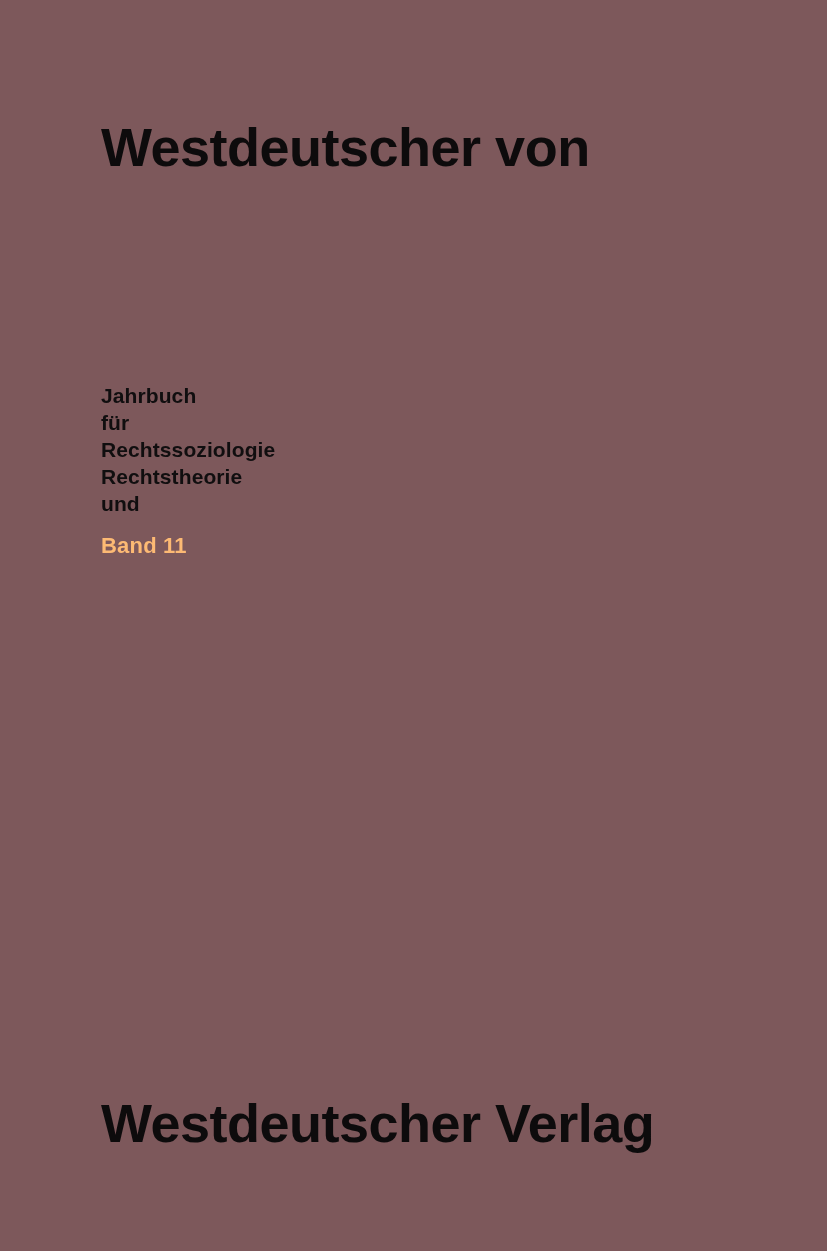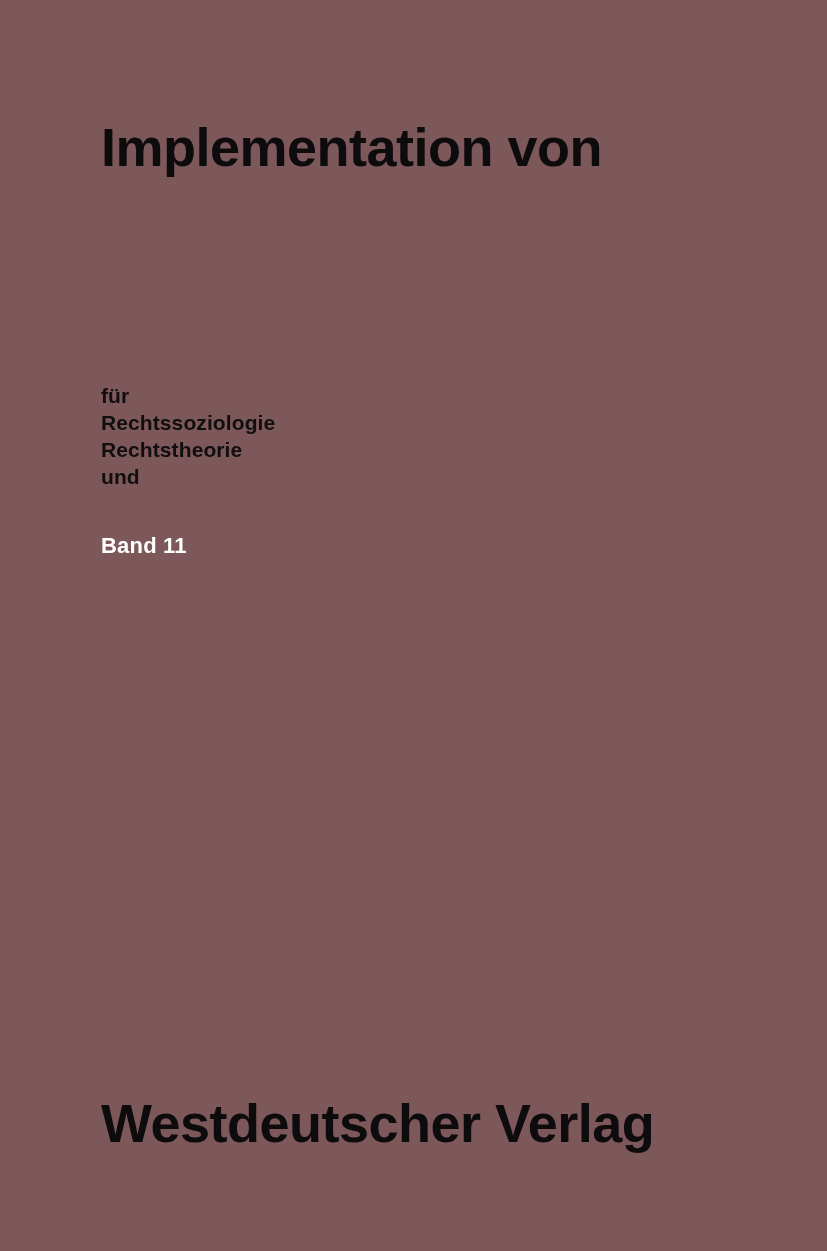--- a/index.html
+++ b/index.html
@@ -42,45 +42,46 @@
     color: #100e0f;
     line-height: 1.28;
     letter-spacing: 0.1px;
   }
   .volume-line {
     position: absolute;
     left: 101px;
     top: 533px;
     font-size: 22px;
     font-weight: bold;
-    color: #ffffff;
+    color: #fdba74;
     letter-spacing: 0.2px;
   }
   .publisher {
     position: absolute;
     left: 101px;
     top: 1092px;
     width: 640px;
     font-size: 54px;
     font-weight: bold;
     color: #0d0b0c;
     letter-spacing: -0.5px;
     text-align: left;
   }
 </style>
 </head>
 <body>
 
 <div class="book-cover">
 
   <div class="title-block">
-    <div class="title-line">Implementation von</div>
+    <div class="title-line">Westdeutscher von</div>
   </div>
 
   <div class="series-block">
+    <div class="series-line">Jahrbuch</div>
     <div class="series-line">für</div>
     <div class="series-line">Rechtssoziologie</div>
     <div class="series-line">Rechtstheorie</div>
     <div class="series-line">und</div>
   </div>
 
   <div class="volume-line">Band 11</div>
 
   <div class="publisher">Westdeutscher Verlag</div>
 

